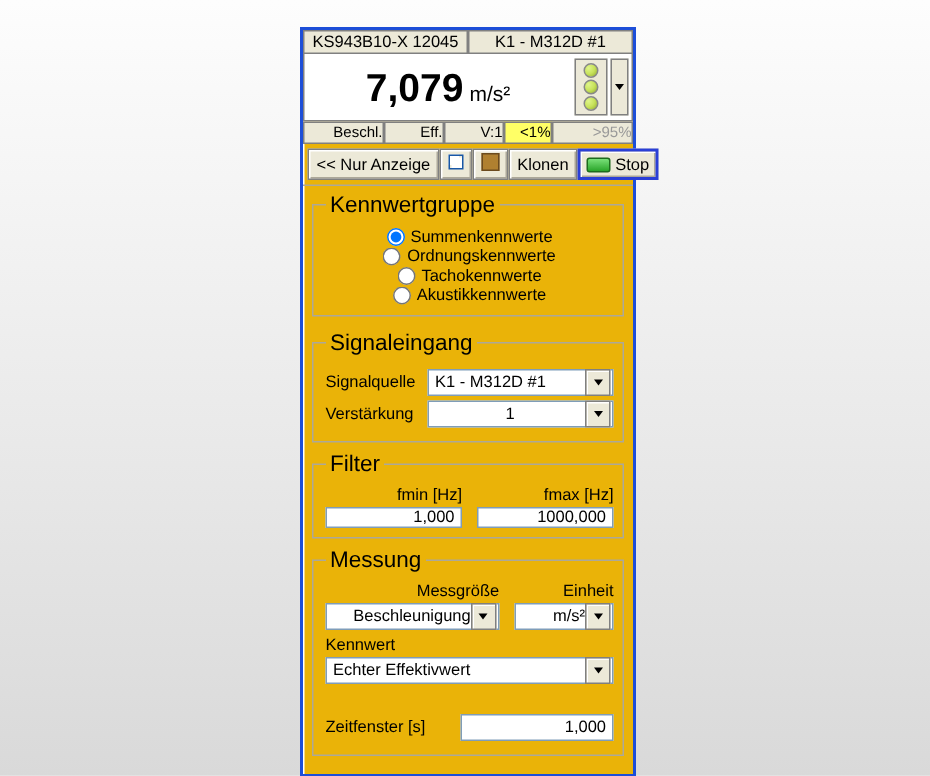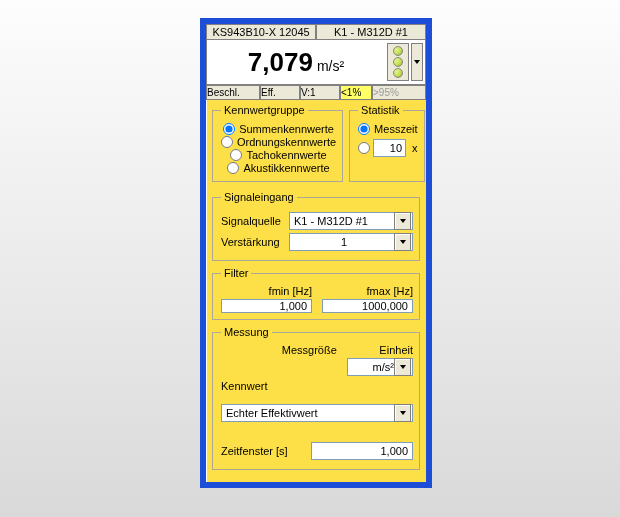--- a/index.html
+++ b/index.html
@@ -7,22 +7,22 @@
     width: 620px; height: 517px;
     font-family: "Tahoma", "MS Sans Serif", Arial, sans-serif;
     font-size: 11px;
     background: linear-gradient(to bottom, #fdfdfd 0%, #e8e8e8 60%, #d9d9d9 100%);
     overflow: hidden;
   }
   .panel {
     position: absolute;
     left: 200px; top: 18px;
     width: 220px;
-    background: #fde047;
-    border: 6px solid #1d4ed8;
+    background: #eab308;
+    border: 2px solid #1d4ed8;
     box-shadow: 1px 1px 0 #fff inset;
   }
   .header-row {
     display: flex;
     font-size: 11px;
     background: #ece9d8;
   }
   .header-cell {
     flex: 1;
     border: 1px solid #808080;
@@ -83,21 +83,21 @@
     border-top:4px solid #000;
   }
   .status-row {
     display: flex;
     font-size: 10px;
   }
   .status-cell {
     border: 1px solid #808080;
     padding: 1px 0;
     background: #ece9d8;
-    text-align: left;
+    text-align: right;
   }
   .status-cell.narrow { width: 38px; }
   .status-cell.yellow { background: #ffff66; width: 30px;}
   .status-cell.grey { color: #999; flex:1;}
   .toolbar {
     display: flex;
     gap: 0;
     padding: 3px 3px;
     border-bottom: 1px solid #aca899;
   }
@@ -137,21 +137,21 @@
   .body {
     padding: 4px 6px 6px 6px;
   }
   fieldset {
     border: 1px solid #aca899;
     border-radius: 0;
     margin: 3px 0 6px 0;
     padding: 6px 6px 6px 8px;
   }
   legend {
-    font-size: 11px;
+    font-size: 15px;
     padding: 0 3px;
     color: #000;
   }
   .row2 {
     display: flex;
     gap: 6px;
   }
   .row2 > fieldset { flex:1; margin-top:0;}
   .radio-item {
     display:flex; align-items:center; gap:4px;
@@ -220,20 +220,34 @@
   </div>
 
   <div class="status-row">
     <div class="status-cell narrow" style="flex:1">Beschl.</div>
     <div class="status-cell narrow">Eff.</div>
     <div class="status-cell narrow">V:1</div>
     <div class="status-cell yellow">&lt;1%</div>
     <div class="status-cell grey">&gt;95%</div>
   </div>
 
+  <div class="toolbar">
+    <div class="btn">&lt;&lt; Nur Anzeige</div>
+    <div class="btn">
+        <span class="icon-copy"></span>
+      </div>
+    <div class="btn">
+        <span class="icon-paste"></span>
+      </div>
+    <div class="btn">Klonen</div>
+    <div class="btn active">
+      <span class="stop-led"></span>
+      <span>Stop</span>
+    </div>
+  </div>
 
   <div class="body">
 
     <div class="row2">
       <fieldset style="flex:1.3">
         <legend>Kennwertgruppe</legend>
         <label class="radio-item">
           <input type="radio" name="kwg" checked="" style="">
           <span>Summenkennwerte</span>
         </label>
@@ -244,34 +258,20 @@
         <label class="radio-item">
           <input type="radio" name="kwg" style="">
           <span>Tachokennwerte</span>
         </label>
         <label class="radio-item">
           <input type="radio" name="kwg" style="">
           <span>Akustikkennwerte</span>
         </label>
       </fieldset>
 
-      <fieldset style="flex:0.9">
-        <legend>Statistik</legend>
-        <label class="radio-item">
-          <input type="radio" name="stat" checked="" style="">
-          <span>Messzeit</span>
-        </label>
-        <div class="stat-row2">
-          <label class="radio-item" style="margin:0">
-            <input type="radio" name="stat" style="">
-          </label>
-          <div class="stat-num">10</div>
-          <span class="stat-x">x</span>
-        </div>
-      </fieldset>
     </div>
 
     <fieldset>
       <legend>Signaleingang</legend>
       <div class="form-row">
         <span class="form-label">Signalquelle</span>
         <div class="dropdown">
           <span class="dd-text">K1 - M312D #1</span>
           <div class="dd-btn">
               <div class="arrow-down"></div>
@@ -301,34 +301,40 @@
           <div class="textin">1000,000</div>
         </div>
       </div>
     </fieldset>
 
     <fieldset>
       <legend>Messung</legend>
       <div class="half-row">
         <div class="half" style="flex:1.4">
           <span>Messgröße</span>
+          <div class="dropdown">
+            <span class="dd-text">Beschleunigung</span>
+            <div class="dd-btn">
+                <div class="arrow-down"></div>
+              </div>
+          </div>
         </div>
         <div class="half" style="flex:0.8">
           <span>Einheit</span>
           <div class="dropdown">
             <span class="dd-text">m/s²</span>
             <div class="dd-btn">
                 <div class="arrow-down"></div>
               </div>
           </div>
         </div>
       </div>
       <div style="margin-top:4px">
         <span style="font-size:11px">Kennwert</span>
-        <div class="dropdown" style="margin-top:12px">
+        <div class="dropdown" style="margin-top:2px">
           <span class="dd-text">Echter Effektivwert</span>
           <div class="dd-btn">
               <div class="arrow-down"></div>
             </div>
         </div>
       </div>
       <div class="form-row" style="margin-top:20px">
         <span class="form-label" style="flex-basis:90px">Zeitfenster [s]</span>
         <div class="textin">1,000</div>
       </div>

